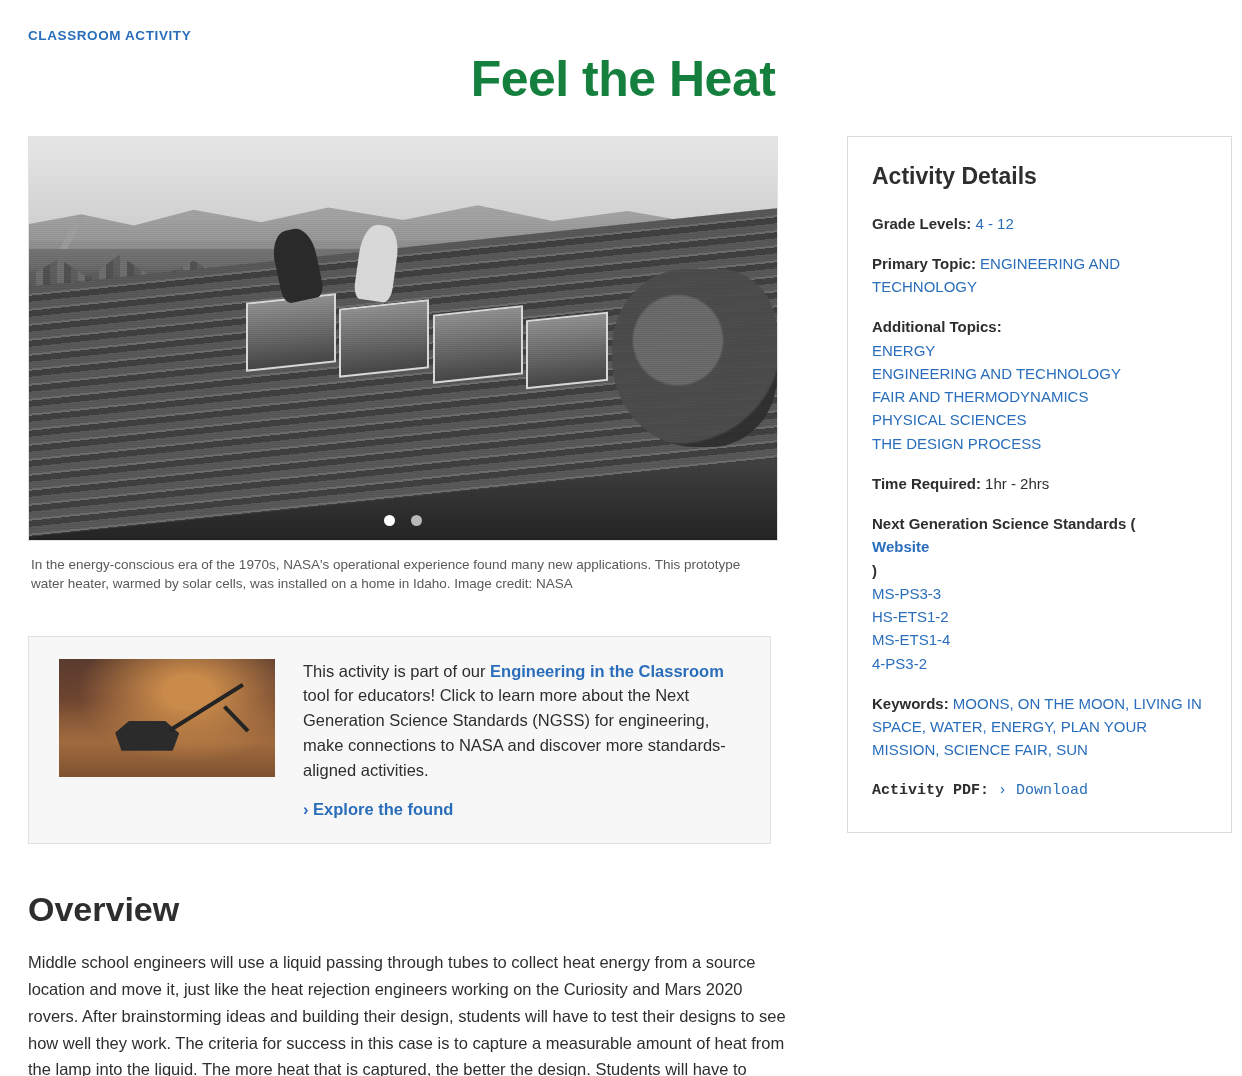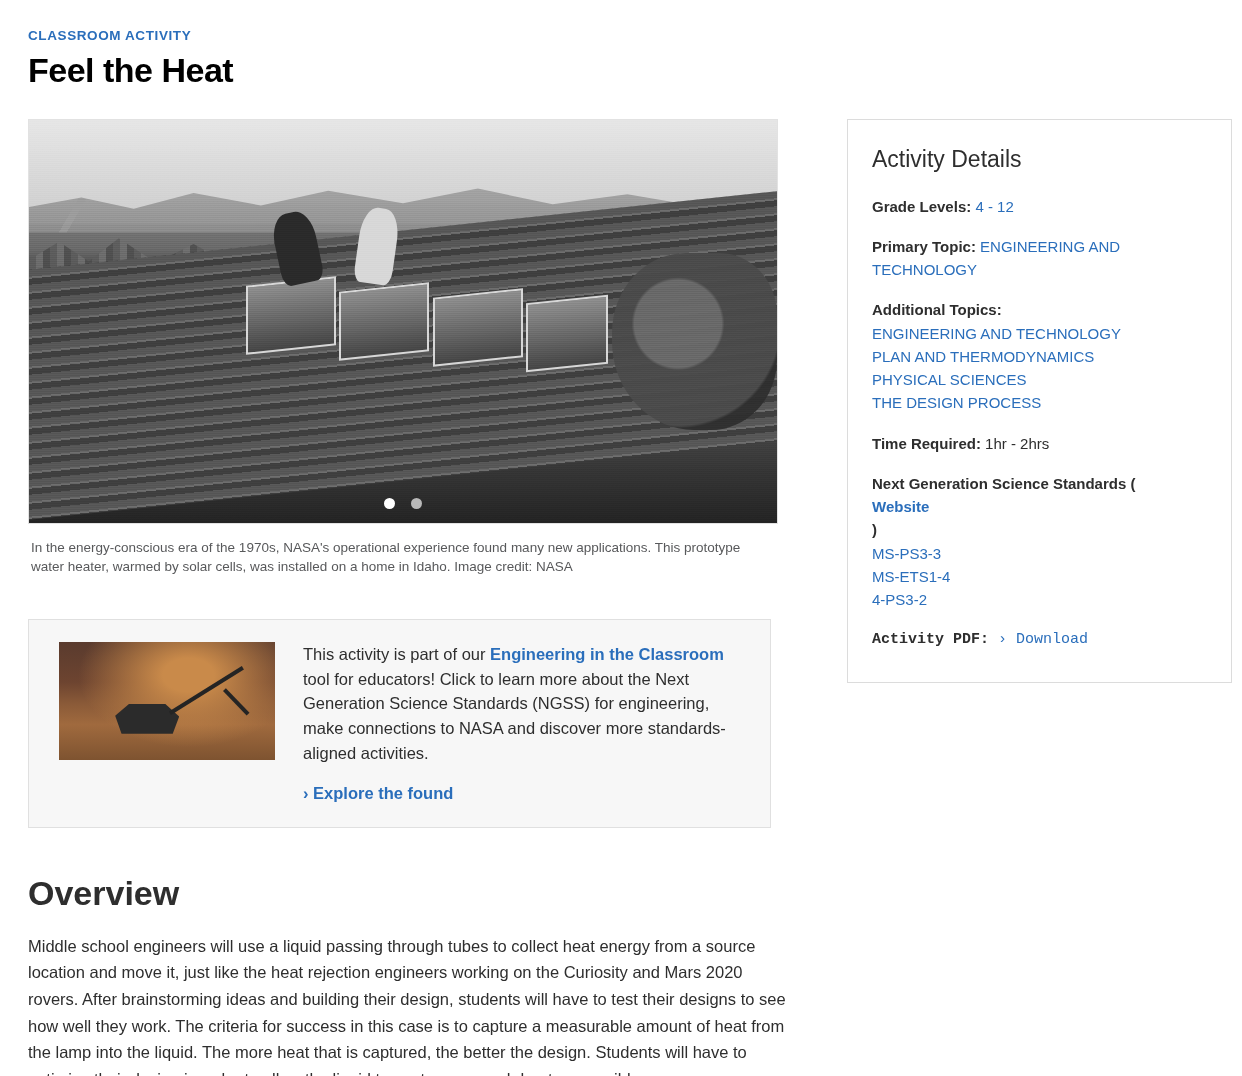--- a/index.html
+++ b/index.html
@@ -20,26 +20,27 @@
     width: 1242px;
   }
   .eyebrow {
     color: #2a6ebb;
     font-size: 13.5px;
     font-weight: bold;
     letter-spacing: 0.6px;
     margin: 0 0 10px 0;
   }
   h1.title {
-    font-size: 34px;
+    font-size: 50px;
     line-height: 1.05;
     font-weight: bold;
     margin: 0 0 30px 0;
     letter-spacing: -0.5px;
-    color: #000000;
+    color: #15803d;
+    text-align: center;
   }
   .columns {
     display: flex;
     align-items: flex-start;
     gap: 54px;
   }
   .left-col {
     width: 765px;
     flex: 0 0 765px;
   }
@@ -215,21 +216,21 @@
   }
 
   
   .details-card {
     border: 1px solid #dcdcdc;
     padding: 26px 26px 30px 24px;
     width: 385px;
   }
   .details-card h3 {
     font-size: 23px;
-    font-weight: normal;
+    font-weight: bold;
     margin: 0 0 22px 0;
     color: #2e2e2e;
   }
   .detail-row {
     font-size: 15px;
     line-height: 1.55;
     margin-bottom: 17px;
     color: #2e2e2e;
   }
   .detail-row .lbl { font-weight: bold; }
@@ -306,39 +307,45 @@
           <a href="#">4 - 12</a>
         </div>
 
         <div class="detail-row">
           <span class="lbl">Primary Topic:</span>
           <a href="#">ENGINEERING AND TECHNOLOGY</a>
         </div>
 
         <div class="detail-row detail-list">
           <span class="lbl">Additional Topics:</span>
+          <a href="#">ENERGY</a>
           <a href="#">ENGINEERING AND TECHNOLOGY</a>
-          <a href="#">PLAN AND THERMODYNAMICS</a>
+          <a href="#">FAIR AND THERMODYNAMICS</a>
           <a href="#">PHYSICAL SCIENCES</a>
           <a href="#">THE DESIGN PROCESS</a>
         </div>
 
         <div class="detail-row">
           <span class="lbl">Time Required:</span>
           <span>1hr - 2hrs</span>
         </div>
 
         <div class="detail-row detail-list">
           <span class="ngss-label">Next Generation Science Standards</span>
           <span class="ngss-label">(</span><a href="#" style="font-weight:bold;">Website</a><span class="ngss-label">)</span>
           <a href="#">MS-PS3-3</a>
+          <a href="#">HS-ETS1-2</a>
           <a href="#">MS-ETS1-4</a>
           <a href="#">4-PS3-2</a>
         </div>
 
+        <div class="detail-row">
+          <span class="lbl">Keywords:</span>
+          <a href="#">MOONS, ON THE MOON, LIVING IN SPACE, WATER, ENERGY, PLAN YOUR MISSION, SCIENCE FAIR, SUN</a>
+        </div>
 
         <div class="detail-row" style="margin-bottom:0;font-family:Liberation Mono, monospace;">
           <span class="lbl">Activity PDF:</span>
           <a href="#">› Download</a>
         </div>
 
       </div>
     </div>
 
   </div>

